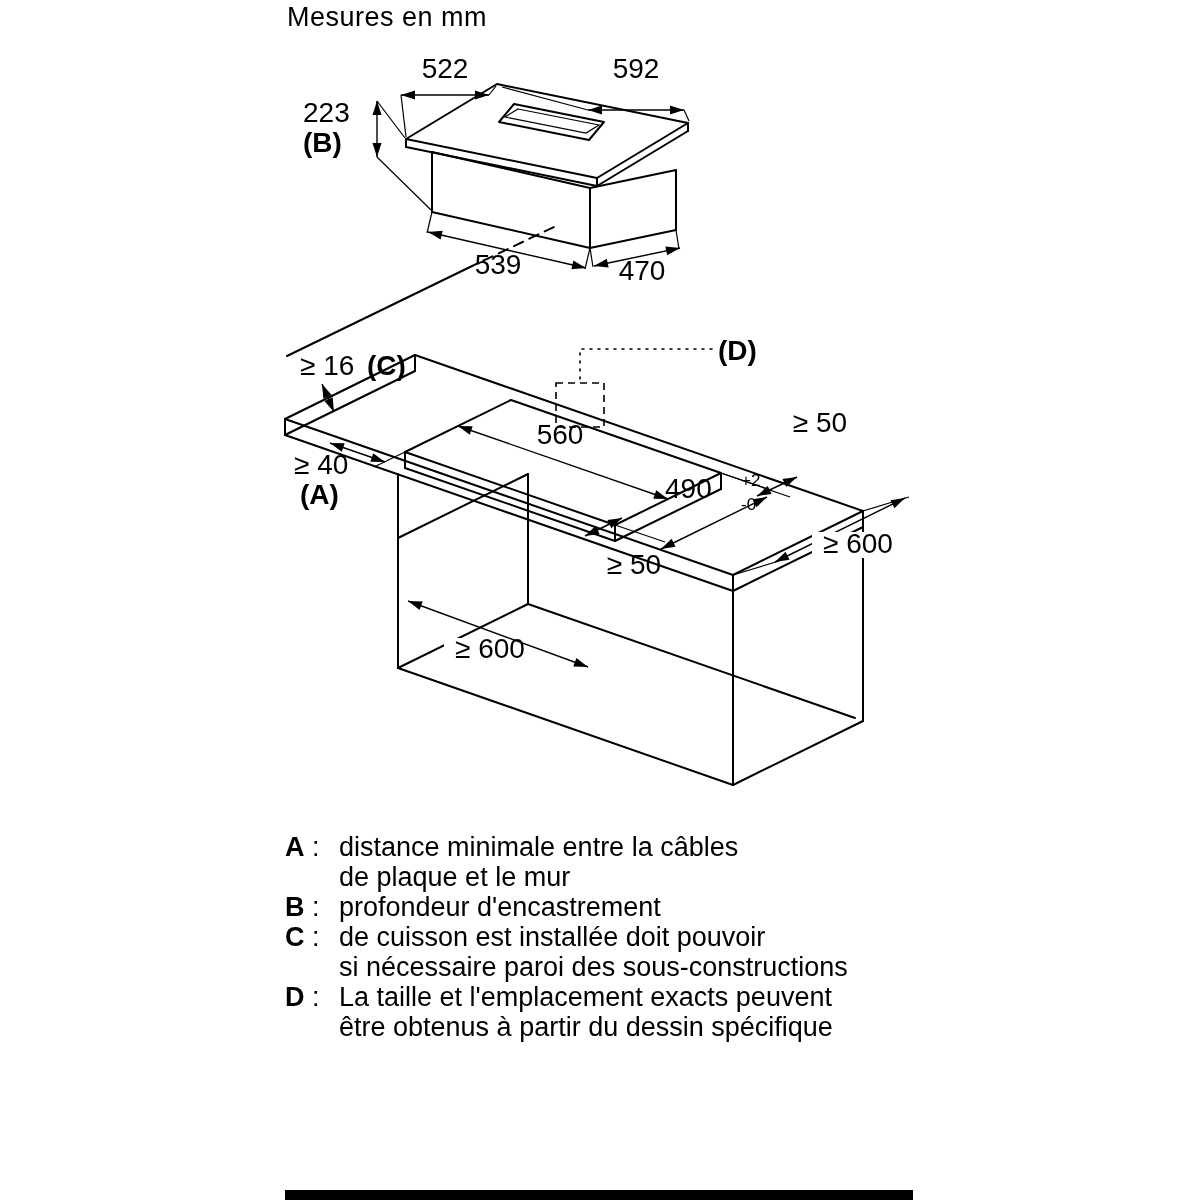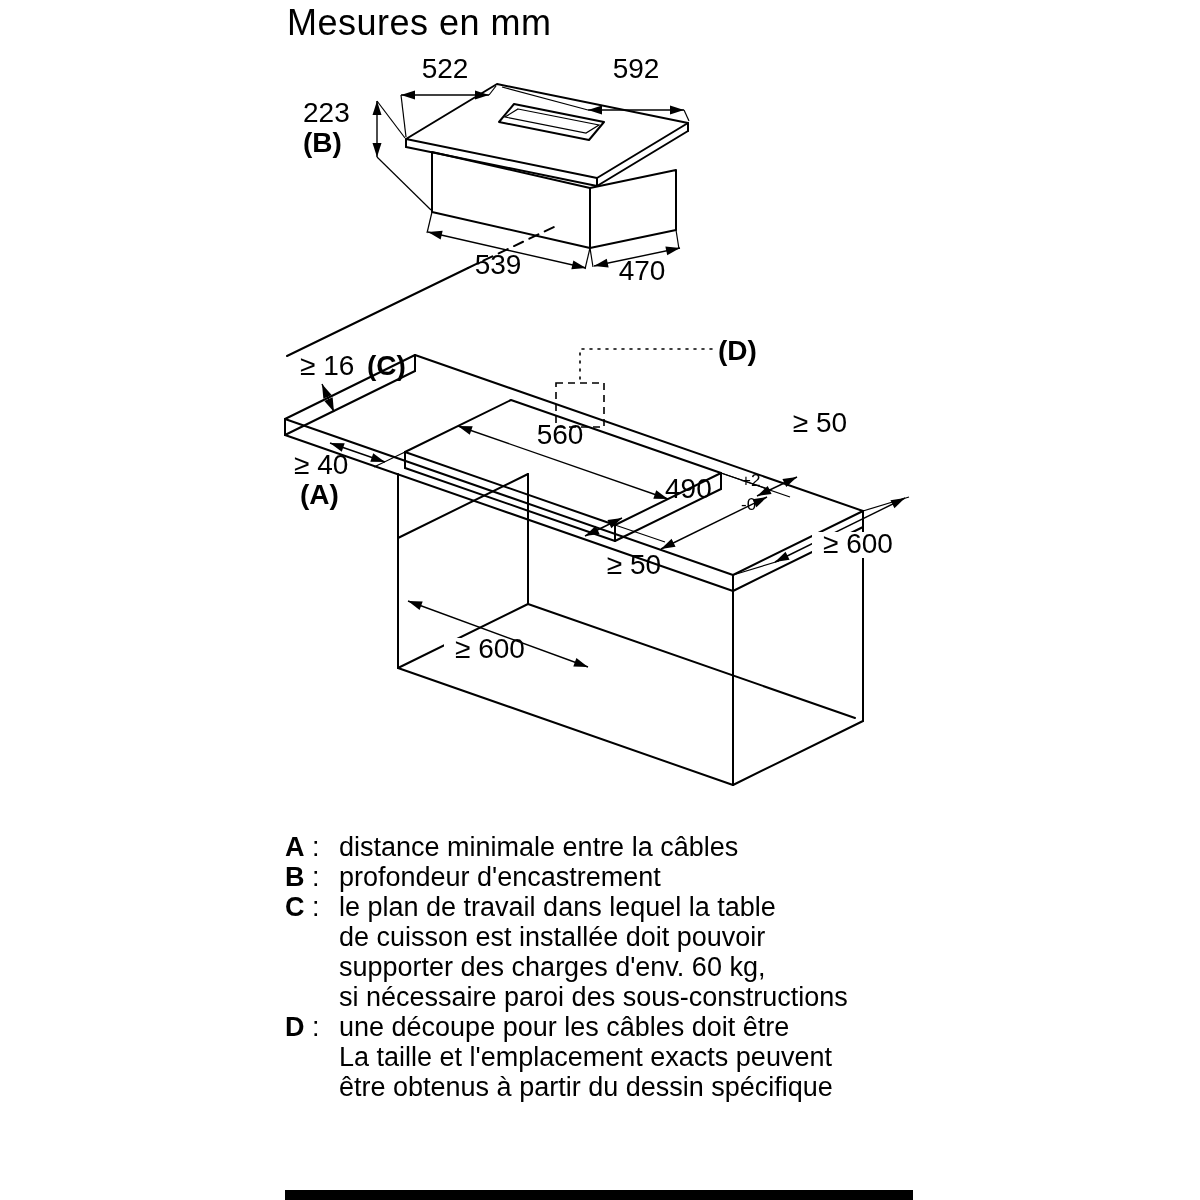--- a/index.html
+++ b/index.html
@@ -1,18 +1,18 @@
 <!DOCTYPE html>
 <html><head>
 <meta charset="utf-8">
 <style>
   html,body{margin:0;padding:0;}
   .page{position:relative;width:1200px;height:1200px;background:#fff;overflow:hidden;
         font-family:"Liberation Sans",sans-serif;color:#000;}
-  .title{position:absolute;left:287px;top:2px;font-size:36px;letter-spacing:0.5px;}
+  .title{position:absolute;left:287px;top:2px;font-size:27px;letter-spacing:0.5px;}
   svg{position:absolute;left:0;top:0;}
   .o{stroke:#000;stroke-width:2;fill:none;stroke-linejoin:round;stroke-linecap:round;}
   .thin{stroke:#000;stroke-width:1.2;fill:none;}
   .dim{stroke:#000;stroke-width:1.4;fill:none;}
   .dash{stroke-dasharray:10 7;}
   .dashr{stroke:#000;stroke-width:1.6;fill:none;stroke-dasharray:7 5;}
   .dot{stroke:#000;stroke-width:1.6;fill:none;stroke-dasharray:2 6;stroke-linecap:round;}
   .t{font-size:28px;fill:#000;}
   .tb{font-weight:bold;}
   .ts{font-size:17px;fill:#000;}
@@ -193,41 +193,39 @@
         <text class="t" x="490" y="658" text-anchor="middle">≥ 600</text>
       </g>
     </g>
   </svg>
 
   <div class="legend">
     <div class="li">
       <div><span class="lt">A</span> <span class="lc">:</span></div>
       <div>
         <div>distance minimale entre la câbles</div>
+        <div>de plaque et le mur</div>
       </div>
     </div>
     <div class="li">
       <div><span class="lt">B</span> <span class="lc">:</span></div>
       <div>
         <div>profondeur d'encastrement</div>
       </div>
     </div>
     <div class="li">
       <div><span class="lt">C</span> <span class="lc">:</span></div>
       <div>
-        <div>le plan de travail dans lequel la table</div>
         <div>de cuisson est installée doit pouvoir</div>
-        <div>supporter des charges d'env. 60 kg,</div>
         <div>si nécessaire paroi des sous-constructions</div>
       </div>
     </div>
     <div class="li">
       <div><span class="lt">D</span> <span class="lc">:</span></div>
       <div>
-        <div>une découpe pour les câbles doit être</div>
         <div>La taille et l'emplacement exacts peuvent</div>
         <div>être obtenus à partir du dessin spécifique</div>
       </div>
     </div>
   </div>
 
   <div class="footerbar"></div>
 
 </div>
 

